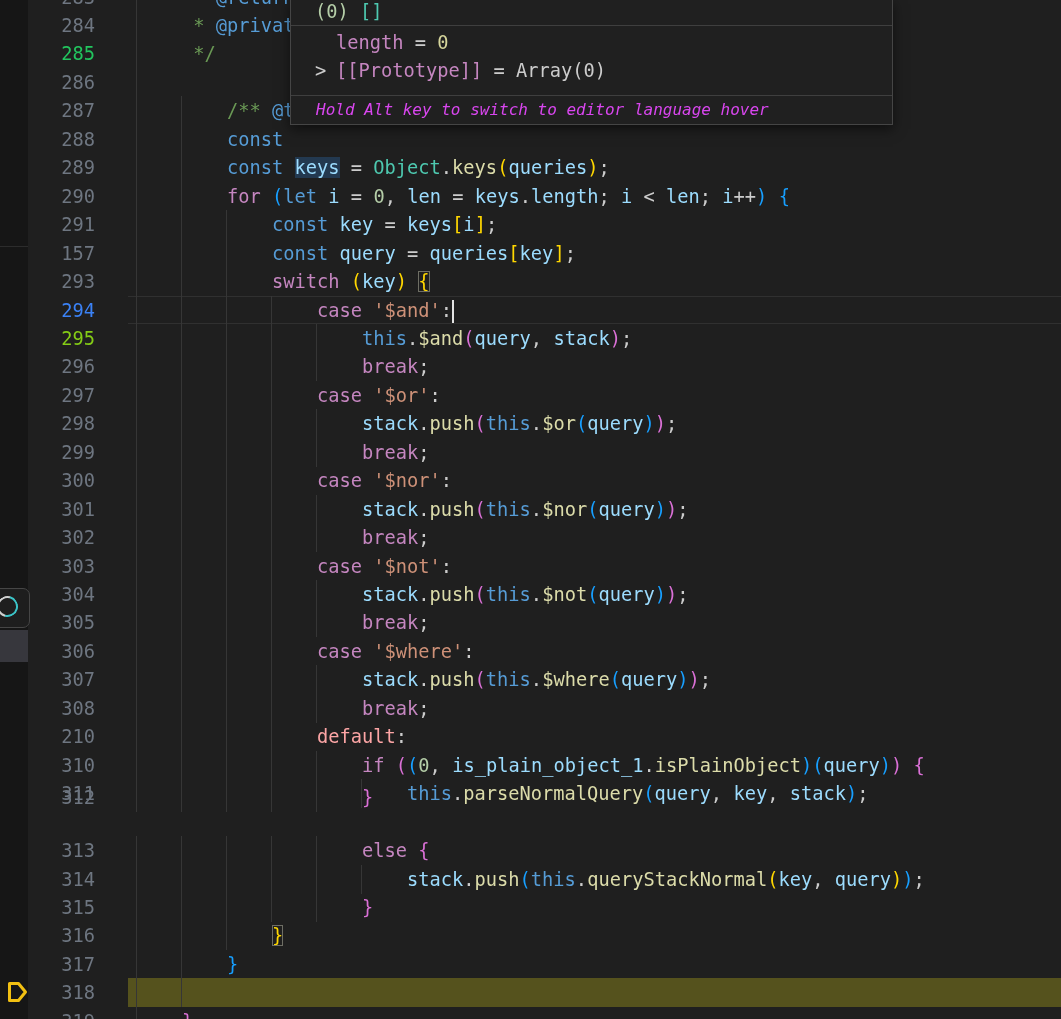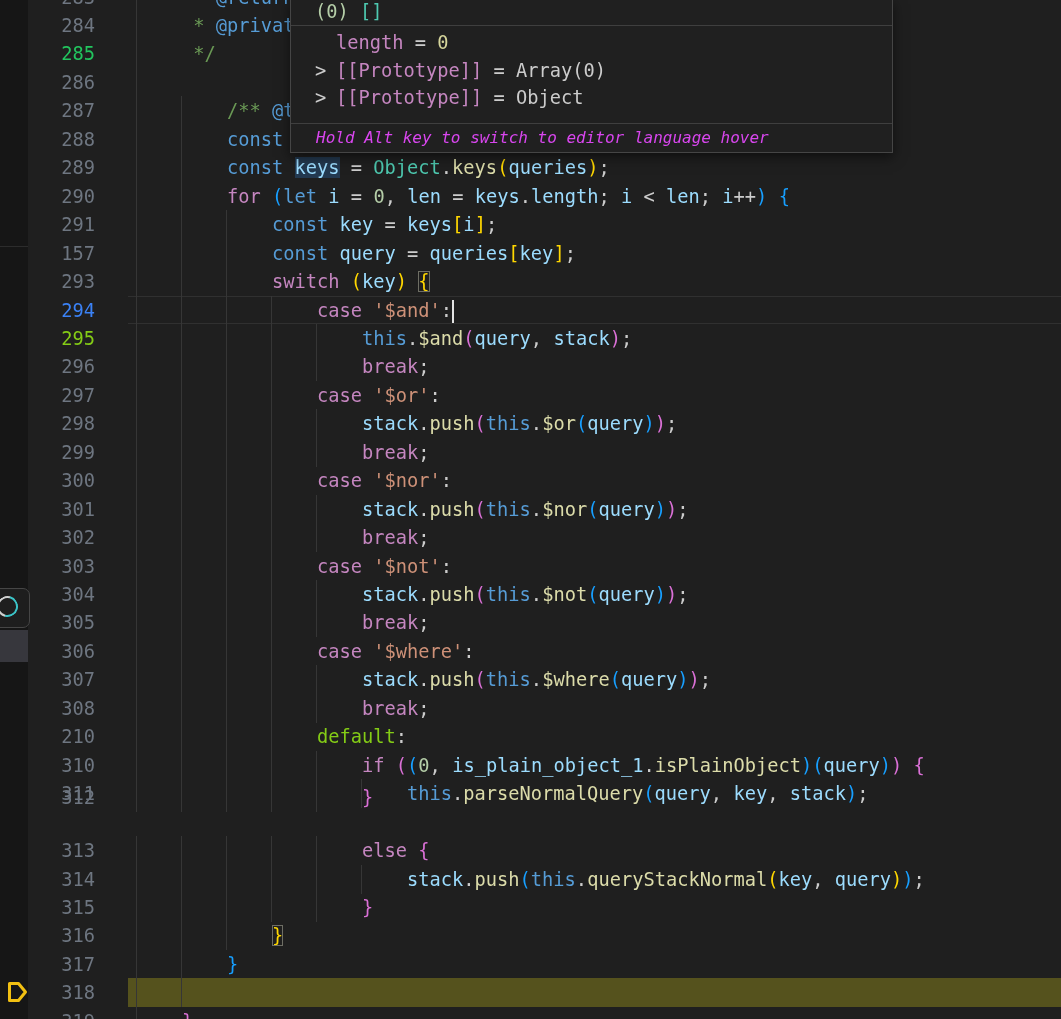--- a/index.html
+++ b/index.html
@@ -243,21 +243,21 @@
         <div class="guide" style="left: 316.12px; background: rgb(54, 54, 54);"></div>
         <div class="lnum" style="color: rgb(110, 118, 129);">308</div>
         <div class="code"><span class="tok" style="color: rgb(204, 204, 204);">                    </span><span class="tok" style="color: rgb(197, 134, 192);">break</span><span class="tok" style="color: rgb(204, 204, 204);">;</span></div>
       </div>
       <div class="row" style="top: 722.25px;">
         <div class="guide" style="left: 136px; background: rgb(54, 54, 54);"></div>
         <div class="guide" style="left: 181.03px; background: rgb(54, 54, 54);"></div>
         <div class="guide" style="left: 226.06px; background: rgb(54, 54, 54);"></div>
         <div class="guide" style="left: 271.09px; background: rgb(54, 54, 54);"></div>
         <div class="lnum" style="color: rgb(110, 118, 129);">210</div>
-        <div class="code"><span class="tok" style="color: rgb(204, 204, 204);">                </span><span class="tok" style="color: #84cc16; text-align: right;">default</span><span class="tok" style="color: rgb(204, 204, 204);">:</span></div>
+        <div class="code"><span class="tok" style="color: rgb(204, 204, 204);">                </span><span class="tok" style="color: #fca5a5; text-align: right;">default</span><span class="tok" style="color: rgb(204, 204, 204);">:</span></div>
       </div>
       <div class="row" style="top: 750.7px;">
         <div class="guide" style="left: 136px; background: rgb(54, 54, 54);"></div>
         <div class="guide" style="left: 181.03px; background: rgb(54, 54, 54);"></div>
         <div class="guide" style="left: 226.06px; background: rgb(54, 54, 54);"></div>
         <div class="guide" style="left: 271.09px; background: rgb(54, 54, 54);"></div>
         <div class="guide" style="left: 316.12px; background: rgb(54, 54, 54);"></div>
         <div class="lnum" style="color: rgb(110, 118, 129);">310</div>
         <div class="code"><span class="tok" style="color: rgb(204, 204, 204);">                    </span><span class="tok" style="color: rgb(197, 134, 192);">if</span><span class="tok" style="color: rgb(204, 204, 204);"> </span><span class="tok" style="color: rgb(218, 112, 214);">(</span><span class="tok" style="color: rgb(23, 159, 255);">(</span><span class="tok" style="color: rgb(181, 206, 168);">0</span><span class="tok" style="color: rgb(204, 204, 204);">, </span><span class="tok" style="color: rgb(156, 220, 254);">is_plain_object_1</span><span class="tok" style="color: rgb(204, 204, 204);">.</span><span class="tok" style="color: rgb(220, 220, 170);">isPlainObject</span><span class="tok" style="color: rgb(23, 159, 255);">)</span><span class="tok" style="color: rgb(23, 159, 255);">(</span><span class="tok" style="color: rgb(156, 220, 254);">query</span><span class="tok" style="color: rgb(23, 159, 255);">)</span><span class="tok" style="color: rgb(218, 112, 214);">)</span><span class="tok" style="color: rgb(204, 204, 204);"> </span><span class="tok" style="color: rgb(218, 112, 214);">{</span></div>
       </div>
@@ -340,18 +340,17 @@
   <div id="strip-badge">
     <div id="badge-circle"></div>
   </div>
   <div id="strip-item"></div>
 
   <div id="hover">
     <div class="hv-header"><span style="color: rgb(181, 206, 168);">(0) </span><span style="color: rgb(78, 201, 176);">[]</span></div>
     <div class="hv-body" id="hv-rows">
         <div class="hv-row"><span class="hv-chev" style="color: rgb(204, 204, 204);"></span><span style="color: rgb(197, 134, 192);">length</span><span style="color: rgb(204, 204, 204);"> = </span><span style="color: rgb(214, 214, 156);">0</span></div>
         <div class="hv-row"><span class="hv-chev" style="color: rgb(204, 204, 204);">&gt;</span><span style="color: rgb(197, 134, 192);">[[Prototype]]</span><span style="color: rgb(204, 204, 204);"> = </span><span style="color: rgb(204, 204, 204);">Array(0)</span></div>
-        <div class="hv-row"><span class="hv-chev" style="color: rgb(204, 204, 204);">&gt;</span><span style="color: rgb(197, 134, 192);">[[Prototype]]</span><span style="color: rgb(204, 204, 204);"> = </span><span style="color: rgb(204, 204, 204);">Object</span></div>
       </div>
     <div class="hv-spacer"></div>
     <div class="hv-footer" style="color: #d946ef; font-style: italic;">Hold Alt key to switch to editor language hover</div>
   </div>
 </div>
 
 </body></html>

